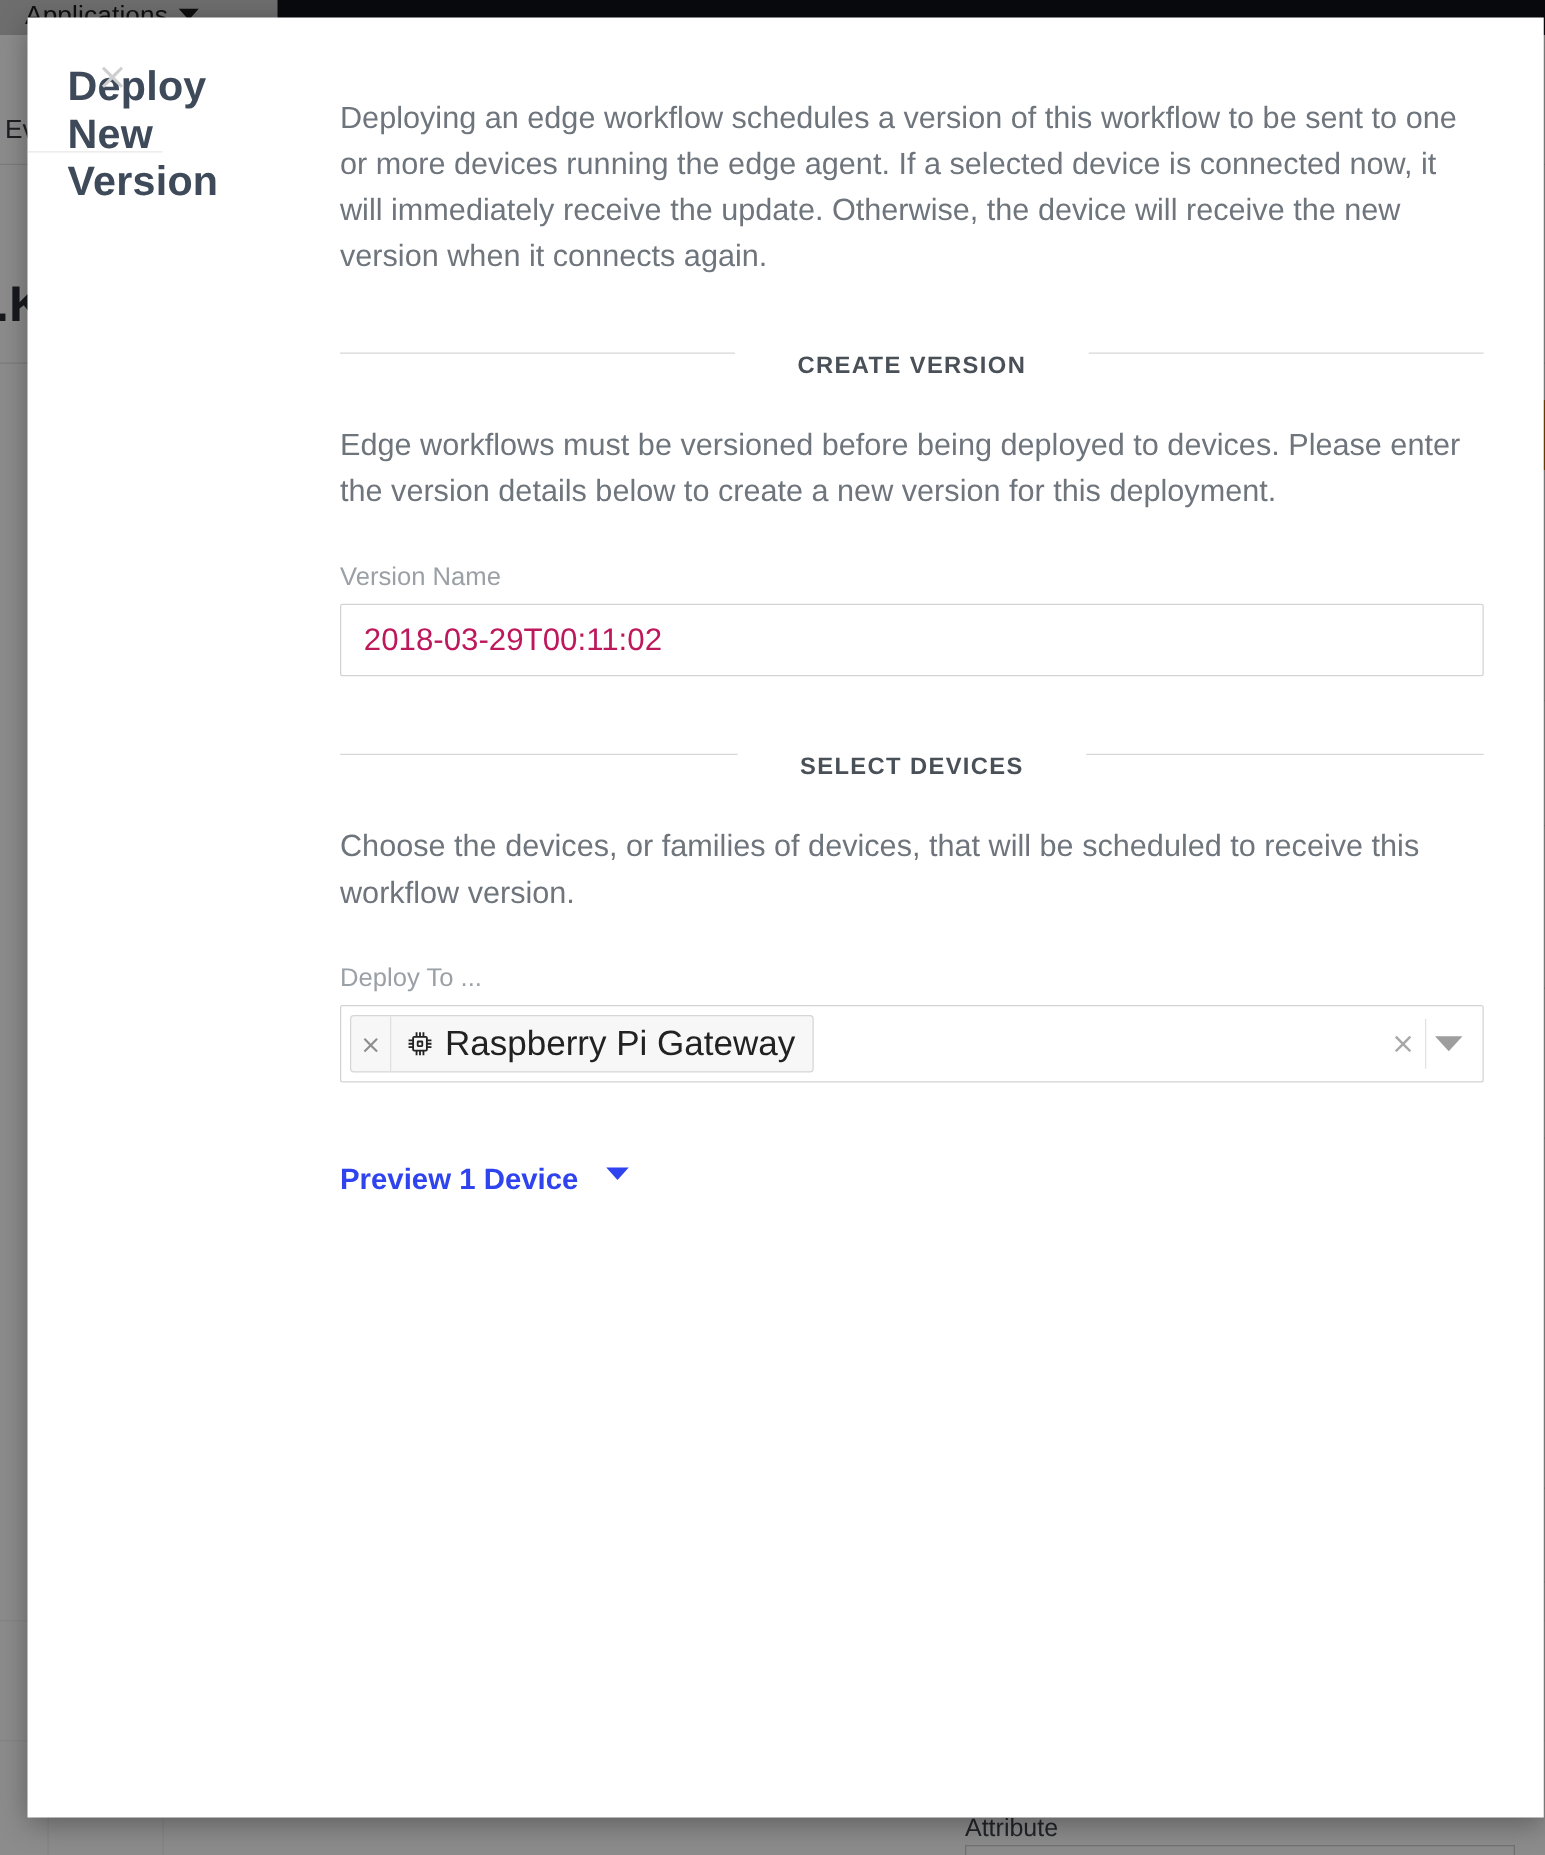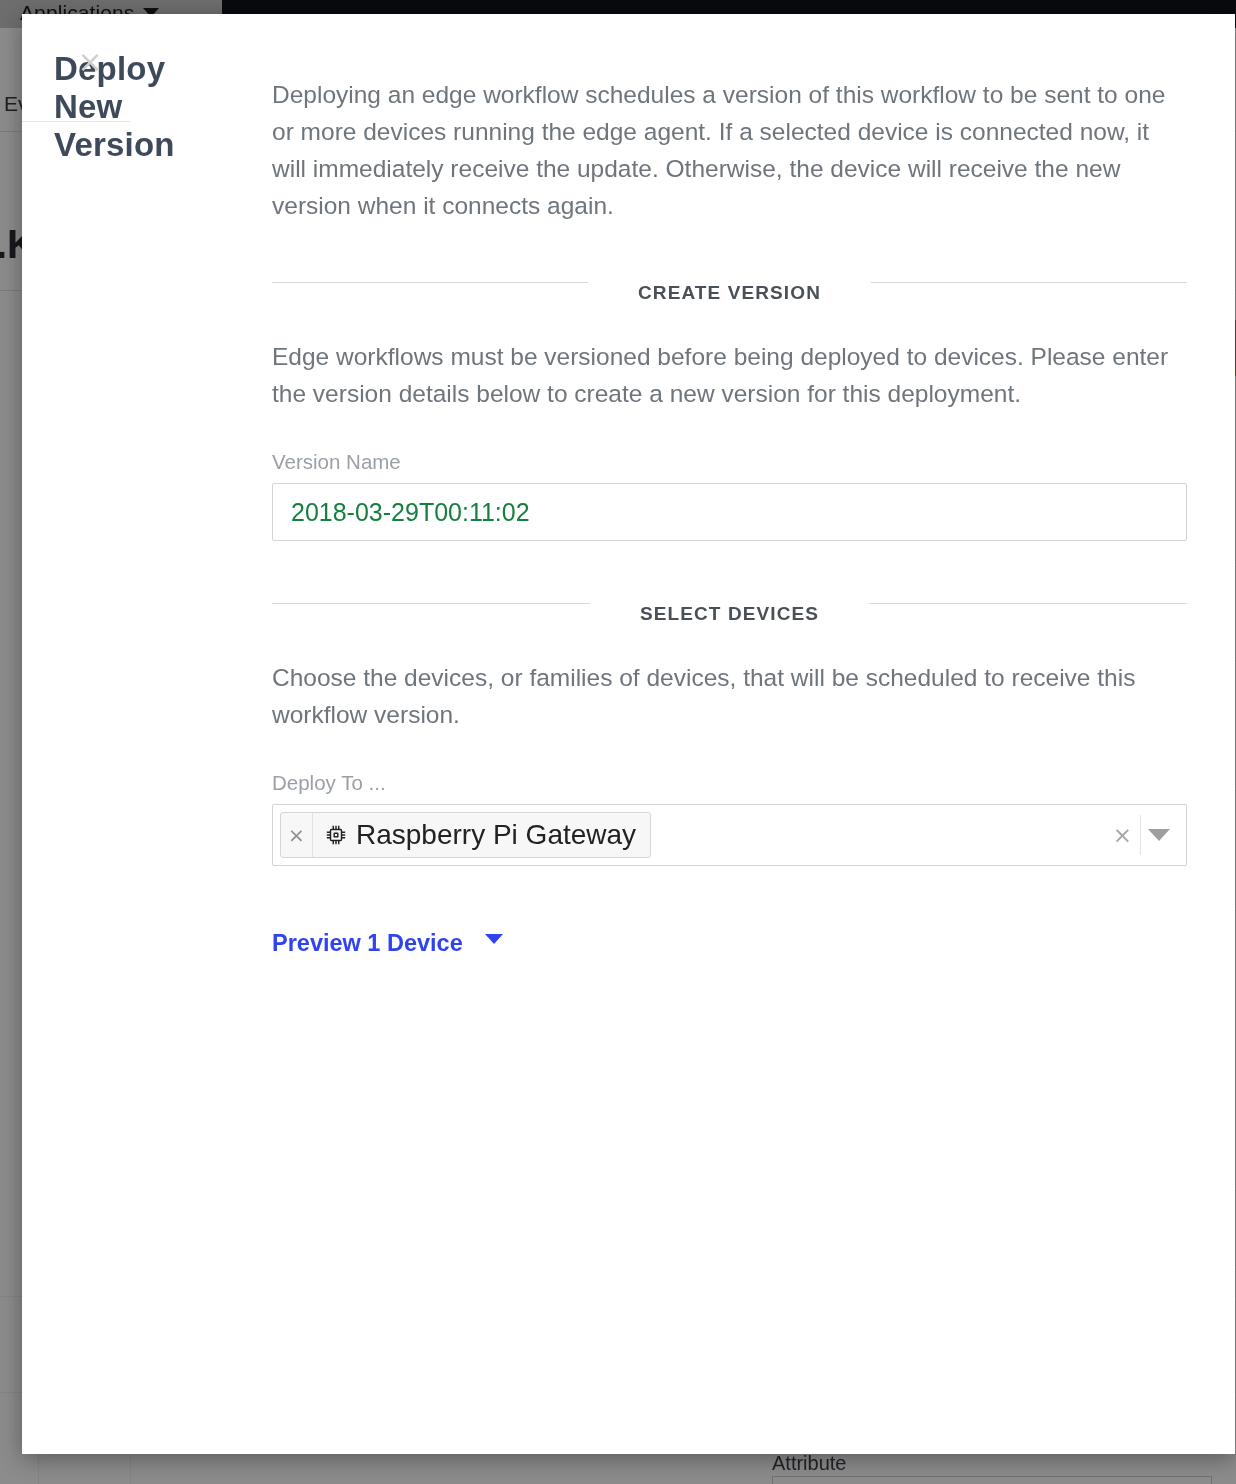--- a/index.html
+++ b/index.html
@@ -194,21 +194,21 @@
     margin-bottom: 9px;
     display: block;
   }
   .text-input {
     width: 100%;
     height: 58px;
     border: 1px solid #d3d3d3;
     border-radius: 2px;
     padding: 0 18px;
     font-size: 25px;
-    color: #15803d;
+    color: #be185d;
     font-family: "Liberation Sans", sans-serif;
     background: #fff;
     outline: none;
   }
   .notes-area {
     width: 100%;
     height: 105px;
     border: 1px solid #d3d3d3;
     border-radius: 2px;
     padding: 10px 14px;

